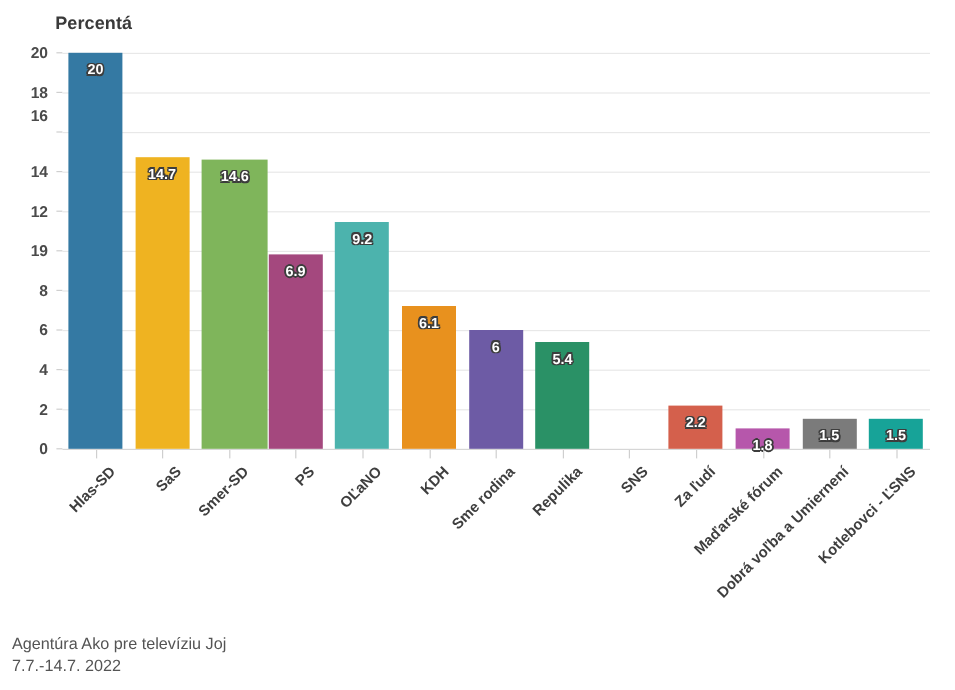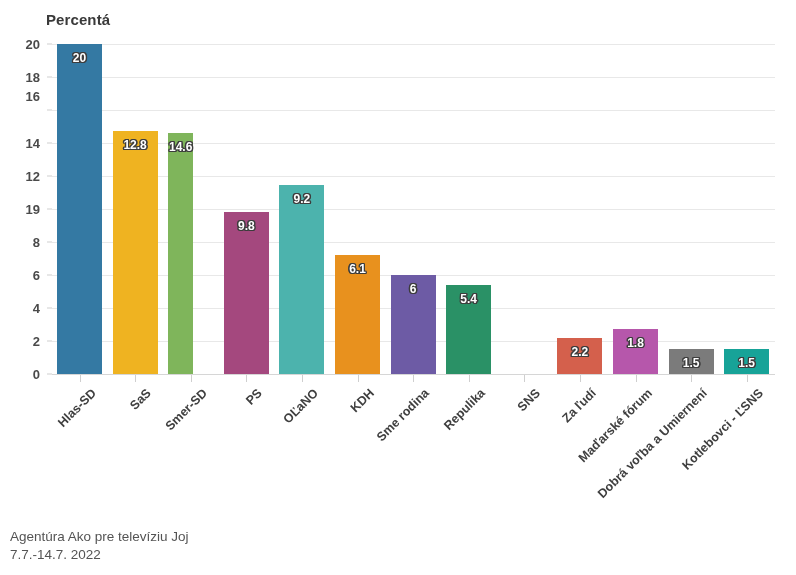--- a/index.html
+++ b/index.html
@@ -177,44 +177,44 @@
       <div class="gridline" style="top: 165px;"></div>
       <div class="gridline" style="top: 132px;"></div>
       <div class="gridline" style="top: 99px;"></div>
       <div class="gridline" style="top: 66px;"></div>
       <div class="gridline" style="top: 33px;"></div>
       <div class="gridline" style="top: 0px;"></div>
       <div class="bar" style="left: 5px; width: 45px; height: 330px; background: rgb(52, 121, 163);">
         <div class="bar-label">20</div>
       </div>
       <div class="bar" style="left: 60.6px; width: 45px; height: 242.55px; background: rgb(239, 179, 33);">
-        <div class="bar-label">12.8</div>
-      </div>
-      <div class="bar" style="left: 116.2px; width: 25px; height: 240.9px; background: rgb(127, 181, 91);">
+        <div class="bar-label">14.7</div>
+      </div>
+      <div class="bar" style="left: 116.2px; width: 55px; height: 240.9px; background: rgb(127, 181, 91);">
         <div class="bar-label">14.6</div>
       </div>
       <div class="bar" style="left: 171.8px; width: 45px; height: 161.7px; background: rgb(164, 72, 126);">
-        <div class="bar-label">9.8</div>
+        <div class="bar-label">6.9</div>
       </div>
       <div class="bar" style="left: 227.4px; width: 45px; height: 189px; background: rgb(76, 179, 173);">
         <div class="bar-label">9.2</div>
       </div>
       <div class="bar" style="left: 283px; width: 45px; height: 118.8px; background: rgb(232, 145, 30);">
         <div class="bar-label">6.1</div>
       </div>
       <div class="bar" style="left: 338.6px; width: 45px; height: 99px; background: rgb(109, 91, 165);">
         <div class="bar-label">6</div>
       </div>
       <div class="bar" style="left: 394.2px; width: 45px; height: 89.1px; background: rgb(42, 145, 102);">
         <div class="bar-label">5.4</div>
       </div>
       <div class="bar" style="left: 505.4px; width: 45px; height: 36.3px; background: rgb(212, 96, 76);">
         <div class="bar-label">2.2</div>
       </div>
-      <div class="bar" style="left: 561px; width: 45px; height: 45px; background: rgb(182, 87, 171);">
+      <div class="bar" style="left: 561px; width: 45px; height: 17px; background: rgb(182, 87, 171);">
         <div class="bar-label">1.8</div>
       </div>
       <div class="bar" style="left: 616.6px; width: 45px; height: 24.75px; background: rgb(123, 123, 123);">
         <div class="bar-label">1.5</div>
       </div>
       <div class="bar" style="left: 672.2px; width: 45px; height: 24.75px; background: rgb(23, 163, 152);">
         <div class="bar-label">1.5</div>
       </div>
     </div>
 

